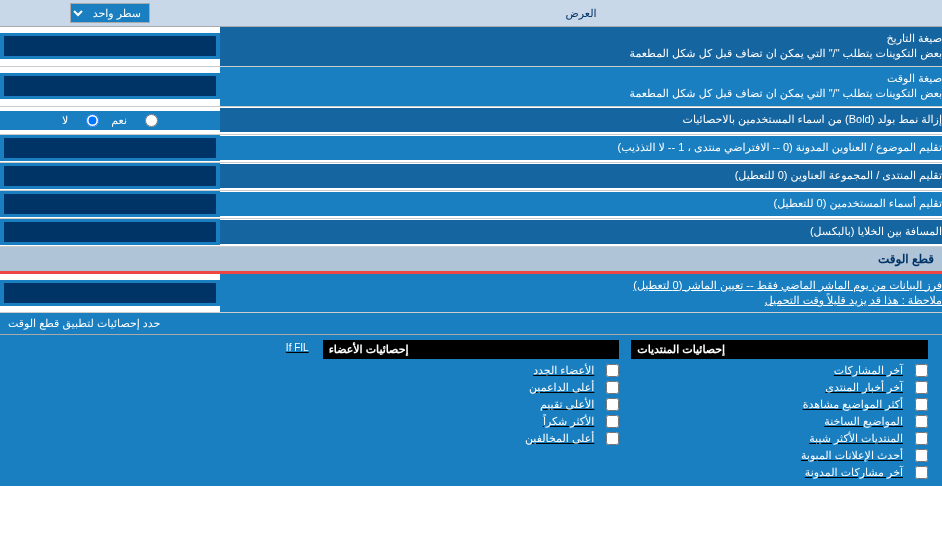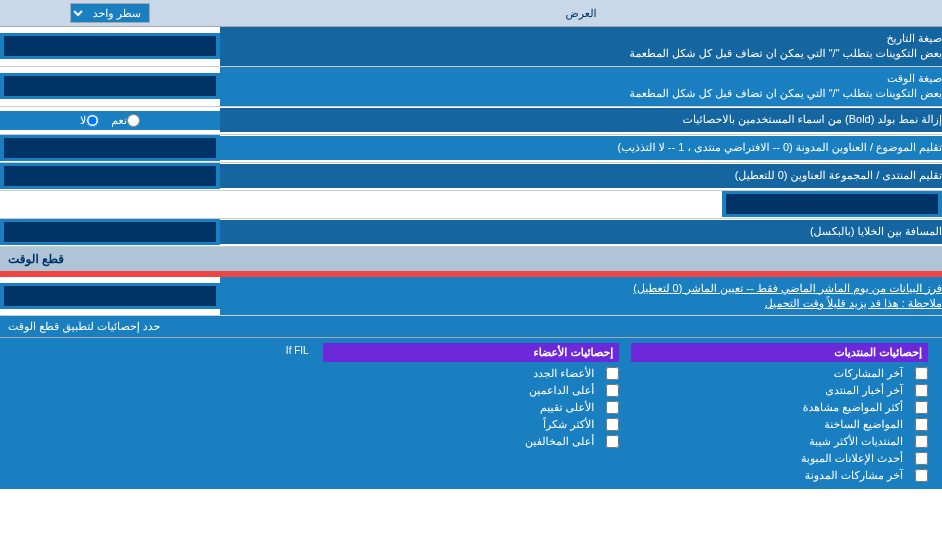--- a/index.html
+++ b/index.html
@@ -43,63 +43,64 @@
       width: 100%;
       padding: 3px 5px;
       font-size: 12px;
       text-align: center;
       direction: ltr;
     }
     .section-header {
       background: #b0c4d8;
       color: #003366;
       font-weight: bold;
-      text-align: left;
+      text-align: right;
       padding: 5px 8px;
-      border-bottom: 6px solid #ef4444;
+      border-bottom: 3px solid #ef4444;
       font-size: 12px;
     }
     .radio-cell {
       width: 220px;
       background: #1a7fc1;
       padding: 3px 8px;
       display: flex;
       align-items: center;
       justify-content: center;
       gap: 12px;
       direction: rtl;
     }
     .radio-label {
       color: #fff;
       font-size: 11px;
       display: flex;
       align-items: center;
-      gap: 0;
+      gap: 18px;
     }
     .radio-label input {
       margin: 0;
     }
     
     .checkboxes-section {
       background: #1a7fc1;
       padding: 5px 8px;
     }
     .checkbox-columns {
       display: flex;
       flex-direction: row;
       width: 100%;
     }
     .checkbox-col {
       flex: 1;
       padding: 0 6px;
+      text-decoration: underline;
     }
     .checkbox-col-header {
-      background: #6d28d9;
-      color: #fff;
-      text-align: right;
+      background: #000000;
+      color: #fff;
+      text-align: left;
       padding: 3px 6px;
       font-size: 11px;
       margin-bottom: 3px;
       font-weight: bold;
     }
     .checkbox-item {
       display: flex;
       align-items: center;
       gap: 12px;
       color: #fff;
@@ -202,20 +203,23 @@
 <div class="row">
   <div class="label-cell dark">
     <span>تقليم المنتدى / المجموعة العناوين (0 للتعطيل)</span>
   </div>
   <div class="input-cell">
     <input type="text" style="">
   </div>
 </div>
 
 <div class="row">
+  <div class="label-cell">
+    <span>تقليم أسماء المستخدمين (0 للتعطيل)</span>
+  </div>
   <div class="input-cell">
     <input type="text" style="">
   </div>
 </div>
 
 <div class="row">
   <div class="label-cell dark">
     <span>المسافة بين الخلايا (بالبكسل)</span>
   </div>
   <div class="input-cell">

